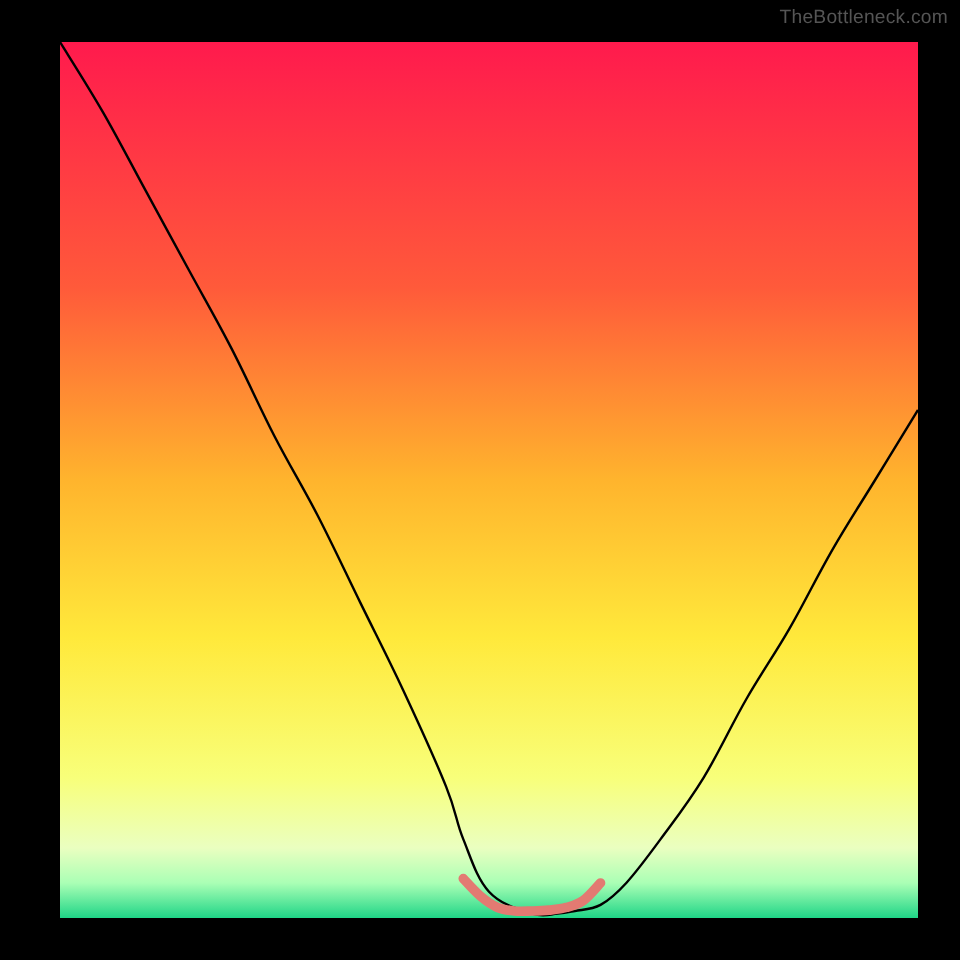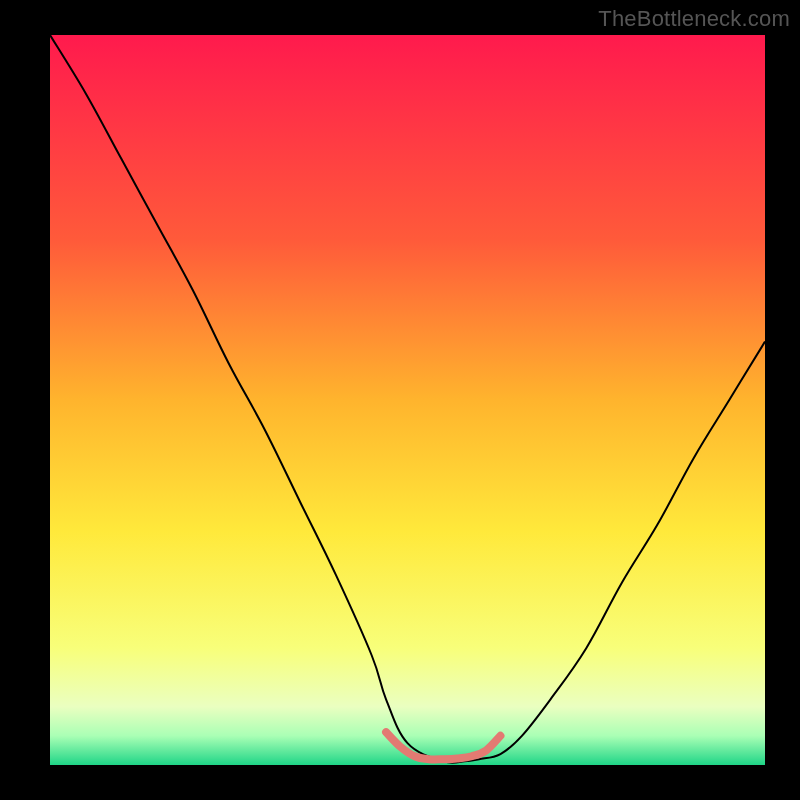--- a/index.html
+++ b/index.html
@@ -15,21 +15,21 @@
     position: relative;
     width: 800px;
     height: 800px;
     background: #000;
   }
   .watermark {
     position: absolute;
     top: 6px;
     right: 10px;
     color: #555;
-    font-size: 22px;
+    font-size: 16px;
     font-weight: 500;
     letter-spacing: 0.2px;
     z-index: 5;
   }
   .plot-wrap {
     position: absolute;
     left: 50px;
     top: 35px;
     width: 715px;
     height: 730px;

